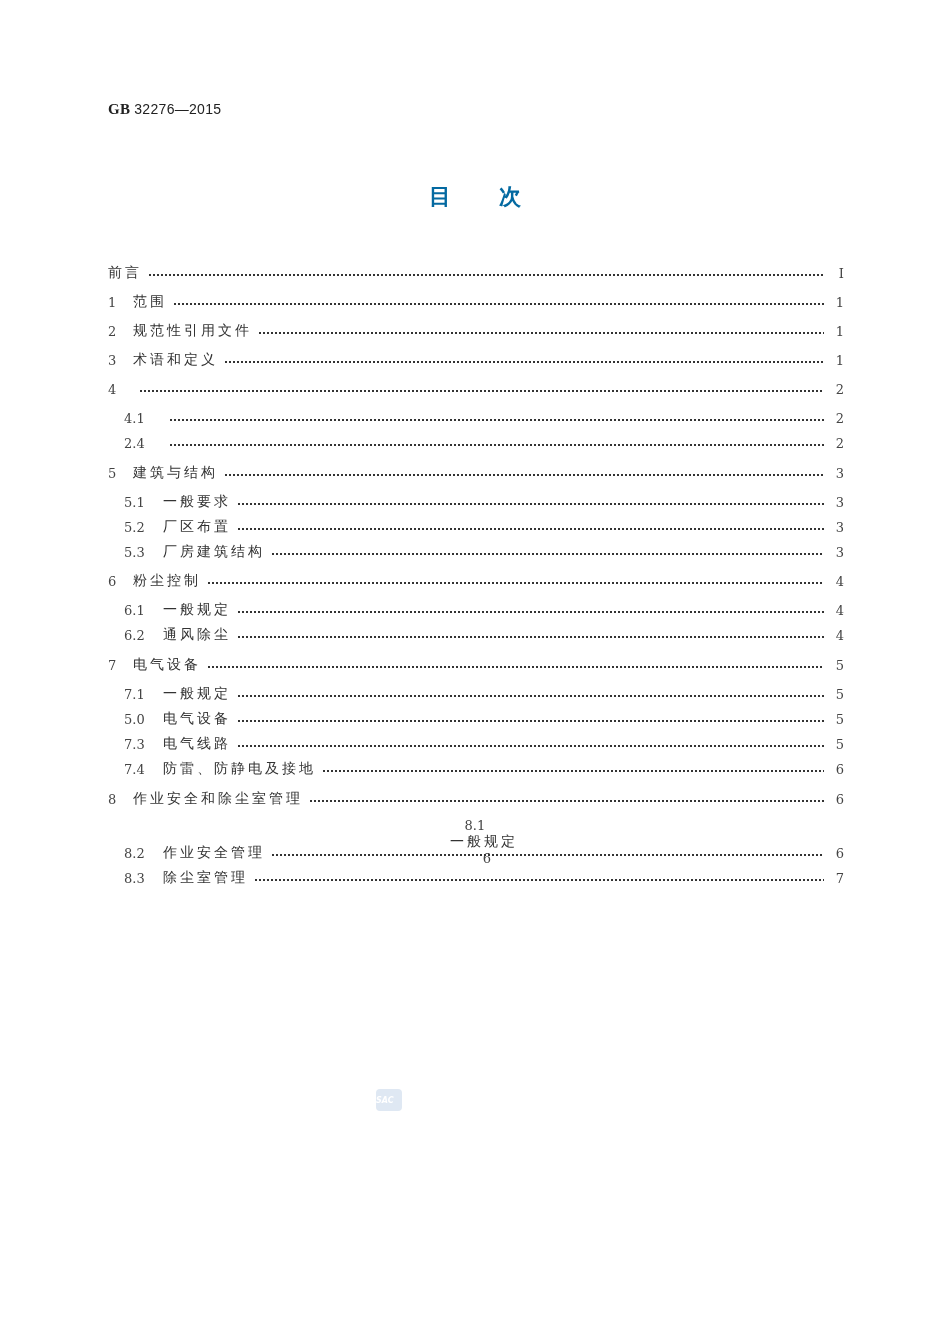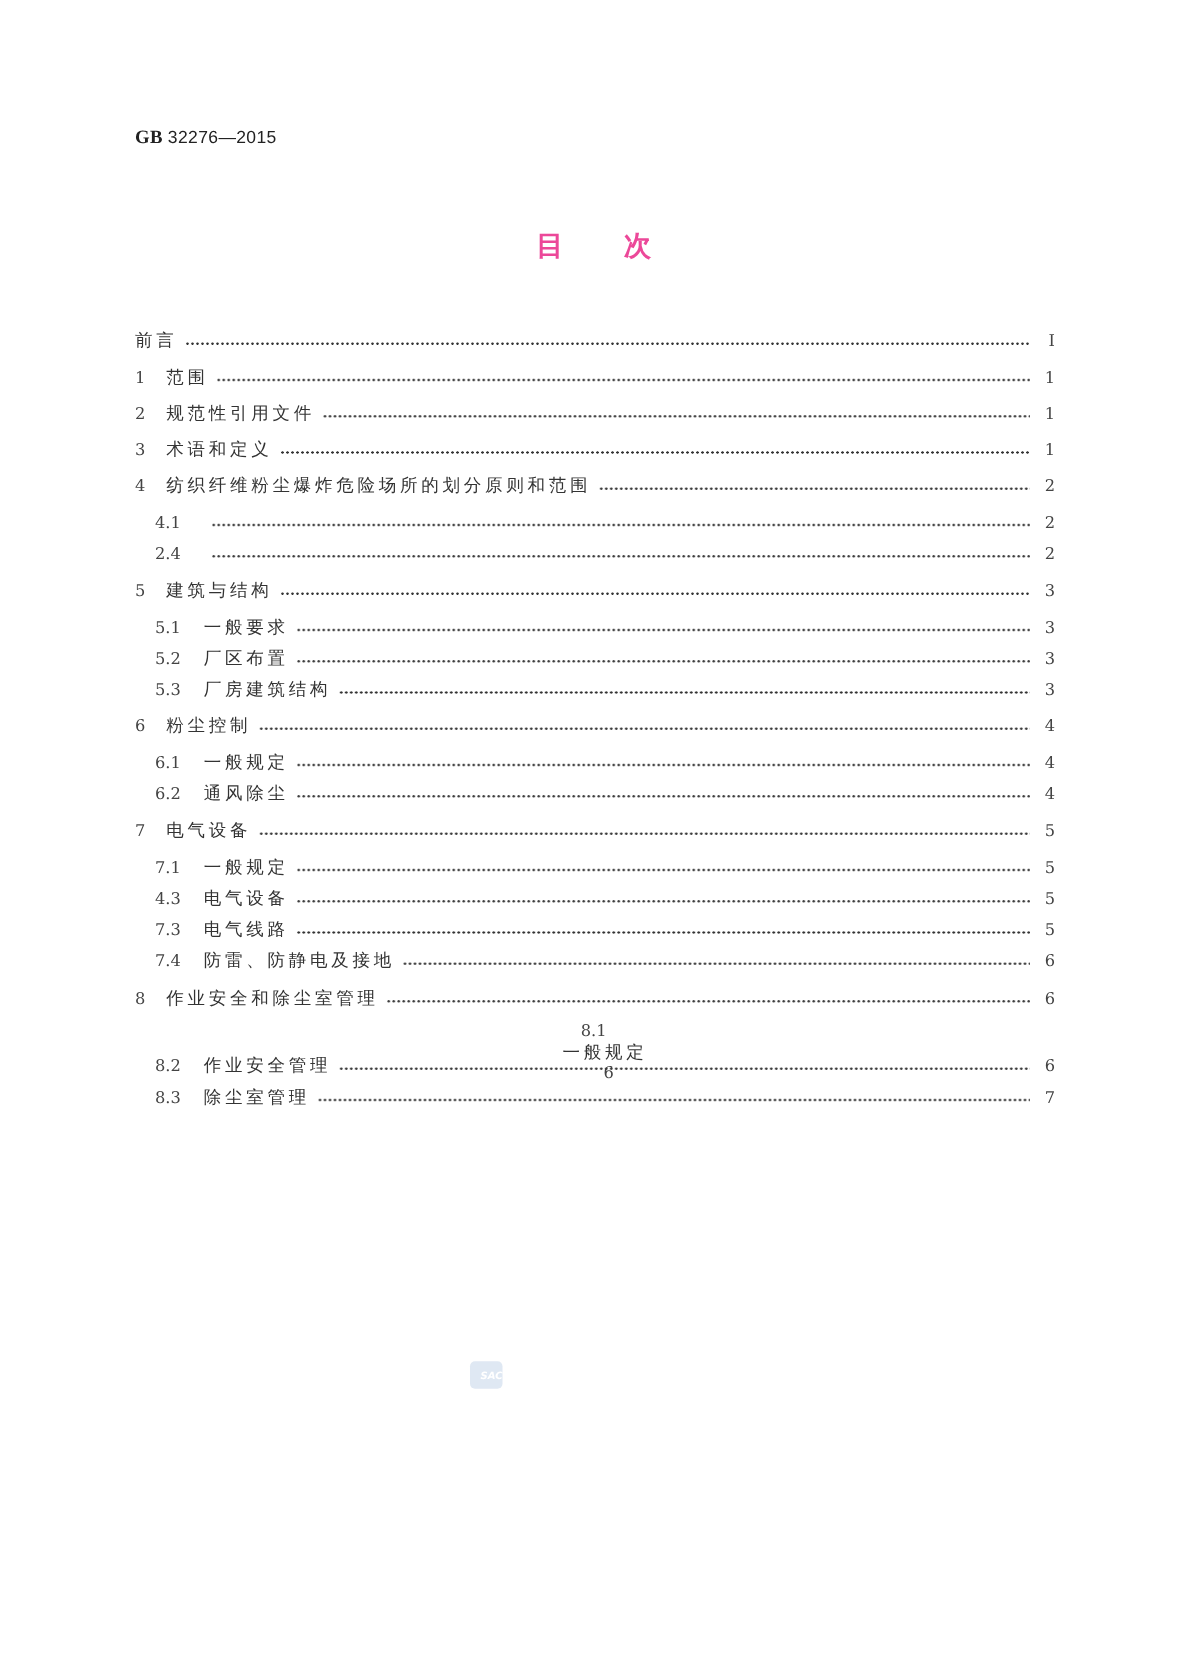--- a/index.html
+++ b/index.html
@@ -2,39 +2,39 @@
 <html><head>
 <meta charset="utf-8">
 <style>
   html, body { margin: 0; padding: 0; background: #ffffff; }
   body { width: 950px; height: 1344px; position: relative; overflow: hidden;
          font-family: "DejaVu Serif", "Liberation Serif", serif; color: #222; }
   .doc-code { position: absolute; left: 108px; top: 101px; font-size: 14px; letter-spacing: 0.3px; }
   .doc-code .gb { font-family: "Liberation Serif", serif; font-weight: bold; font-size: 15px; margin-right: 4px; }
   .doc-code .num { font-family: "Liberation Sans", sans-serif; font-size: 14px; }
   .title { position: absolute; left: 0; width: 950px; top: 182px; text-align: center;
-           font-family: "DejaVu Sans", sans-serif; font-size: 22px; font-weight: bold; color: #ec4899; }
+           font-family: "DejaVu Sans", sans-serif; font-size: 22px; font-weight: bold; color: #0369a1; }
   .title span { display: inline-block; }
   .title .gap { width: 48px; }
   .toc { position: absolute; left: 108px; top: 258px; width: 736px; }
   .row { position: absolute; left: 0; right: 0; height: 20px; display: flex; align-items: center;
          font-size: 14px; white-space: nowrap; color: #333; }
   .row .num { display: inline-block; color: #444; font-size: 13px; }
   .row.l1 .num { width: 25px; }
   .row.l2 { padding-left: 16px; }
   .row.l2 .num { width: 39px; }
   .row .label { letter-spacing: 3px; }
   .row .dots { flex: 1; height: 20px; margin: 0 6px 0 6px; overflow: hidden; position: relative; }
   .row .dots::before { content: ""; position: absolute; left: 0; right: 0; top: 11px; height: 2px;
          background-image: radial-gradient(circle, #333 0.9px, transparent 1.1px);
          background-size: 4px 2px; background-repeat: repeat-x; }
   .row .page { width: 14px; text-align: right; font-size: 13px; color: #444; }
   .watermark { position: absolute; left: 376px; top: 1089px; width: 26px; height: 22px;
          background: #dfe8f3; border-radius: 4px; color: #fff; font-family: "DejaVu Sans", sans-serif;
-         font-size: 8px; font-weight: bold; font-style: italic; display: flex; align-items: center; justify-content: flex-end; }
+         font-size: 8px; font-weight: bold; font-style: italic; display: flex; align-items: center; justify-content: flex-start; }
 </style>
 </head>
 <body>
 
 <div class="doc-code">
   <span class="gb">GB</span><span class="num">32276—2015</span>
 </div>
 
 <div class="title">
   <span>目</span><span class="gap"></span><span>次</span>
@@ -59,21 +59,20 @@
       <span class="page">1</span>
     </div>
     <div class="row l1" style="top: 92px;">
       <span class="num">3</span>
       <span class="label">术语和定义</span>
       <span class="dots"></span>
       <span class="page">1</span>
     </div>
     <div class="row l1" style="top: 121px;">
       <span class="num">4</span>
-      <span class="label">纺织纤维粉尘爆炸危险场所的划分原则和范围</span>
       <span class="dots"></span>
       <span class="page">2</span>
     </div>
     <div class="row l2" style="top: 150px;">
       <span class="num">4.1</span>
       <span class="dots"></span>
       <span class="page">2</span>
     </div>
     <div class="row l2" style="top: 175px;">
       <span class="num">2.4</span>
@@ -128,21 +127,21 @@
       <span class="dots"></span>
       <span class="page">5</span>
     </div>
     <div class="row l2" style="top: 426px;">
       <span class="num">7.1</span>
       <span class="label">一般规定</span>
       <span class="dots"></span>
       <span class="page">5</span>
     </div>
     <div class="row l2" style="top: 451px;">
-      <span class="num">4.3</span>
+      <span class="num">5.0</span>
       <span class="label">电气设备</span>
       <span class="dots"></span>
       <span class="page">5</span>
     </div>
     <div class="row l2" style="top: 476px;">
       <span class="num">7.3</span>
       <span class="label">电气线路</span>
       <span class="dots"></span>
       <span class="page">5</span>
     </div>

